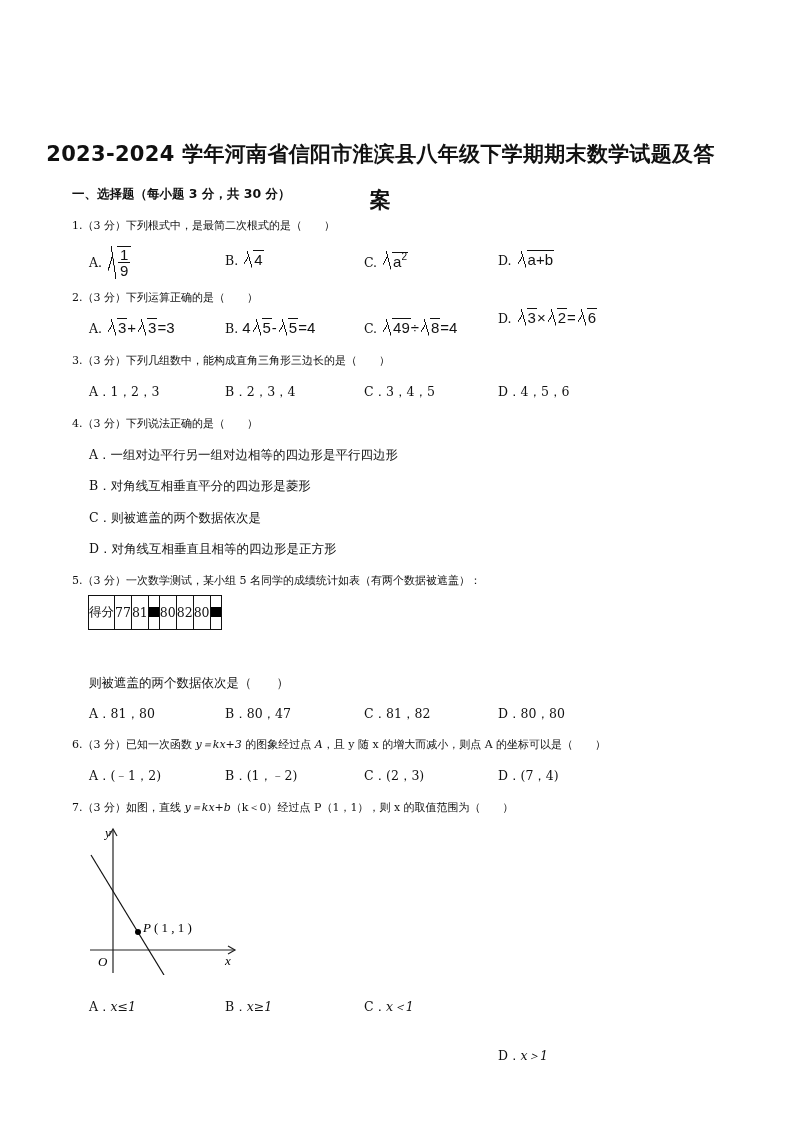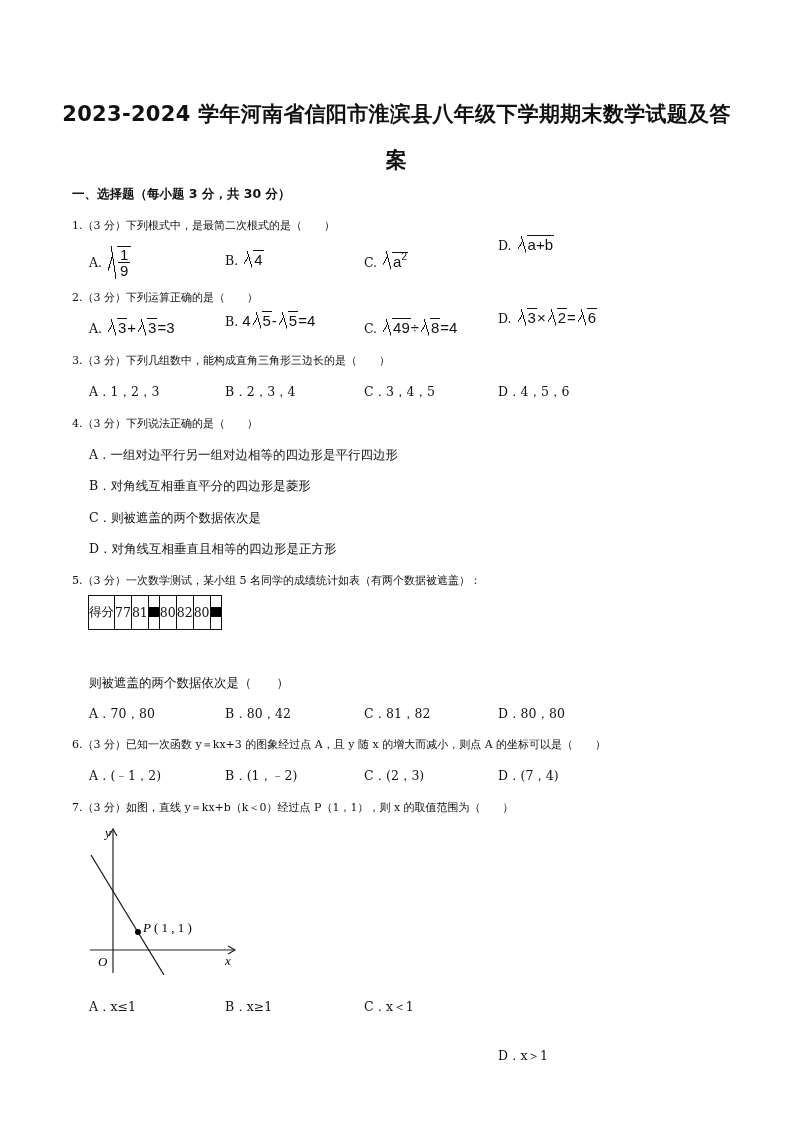--- a/index.html
+++ b/index.html
@@ -2,23 +2,23 @@
 <html><head>
 <meta charset="utf-8">
 <style>
   html, body { margin: 0; padding: 0; background: #ffffff; }
   body {
     width: 793px; height: 1122px; position: relative; overflow: hidden;
     font-family: "DejaVu Serif", "Liberation Serif", serif;
     color: #111;
   }
   .title {
-    position: absolute; left: 60px; width: 673px; text-align: center;
+    position: absolute; left: 44px; width: 673px; text-align: center;
     font-family: "DejaVu Sans", "Liberation Sans", sans-serif;
-    font-weight: bold; font-size: 21px; letter-spacing: 0.3px;
+    font-weight: bold; font-size: 21px; letter-spacing: 0.3px; margin-top: 40px;
   }
   .t1 { top: 100px; }
   .t2 { top: 146px; }
   .section {
     position: absolute; left: 72px; top: 186px;
     font-size: 12.5px; font-weight: bold;
     font-family: "DejaVu Sans", "Liberation Sans", sans-serif;
   }
   .q {
     position: absolute; left: 72px; font-size: 11px; white-space: nowrap;
@@ -35,21 +35,21 @@
     content: ""; position: absolute; left: 0; top: 0; bottom: 0; width: 8px;
     background:
       linear-gradient(to top right, transparent 46%, #111 47%, #111 56%, transparent 57%) 3px 0/5px 100% no-repeat,
       linear-gradient(to bottom right, transparent 44%, #111 45%, #111 58%, transparent 59%) 0 55%/4px 40% no-repeat;
   }
   .sq .rad { border-top: 1px solid #111; padding: 0 1px; }
   .frac { display: inline-flex; flex-direction: column; align-items: center; vertical-align: middle; line-height: 15px; font-size: 15px; }
   .frac .num { border-bottom: 1px solid #111; padding: 0 2px; }
   .sup { font-size: 10px; vertical-align: 7px; }
   .math { font-family: "Liberation Sans", sans-serif; font-size: 15px; }
-  .it { }
+  .it { font-style: italic; }
   table.scores {
     position: absolute; left: 88px; top: 595px; border-collapse: collapse;
     font-size: 12.5px;
   }
   table.scores td {
     border: 1.5px solid #111; text-align: center; height: 33px; padding: 0;
   }
   .blk { display: inline-block; width: 10px; height: 10px; background: #000; }
   svg.graph { position: absolute; left: 80px; top: 825px; }
 </style>
@@ -71,31 +71,31 @@
   </span>
 </div>
 <div class="opt cb" style="top:251px">
   <span>B.</span>
   <span class="sq"><span class="rad">4</span></span>
 </div>
 <div class="opt cc" style="top:251px">
   <span>C.</span>
   <span class="sq"><span class="rad"><span>a</span><span class="sup">2</span></span></span>
 </div>
-<div class="opt cd" style="top:236px">
+<div class="opt cd" style="top:251px">
   <span>D.</span>
   <span class="sq"><span class="rad">a+b</span></span>
 </div>
 
 <div class="q" style="top:290px">2.（3 分）下列运算正确的是（　　）</div>
 <div class="opt ca" style="top:319px">
   <span>A.</span>
   <span class="sq"><span class="rad">3</span></span><span class="math">+</span><span class="sq"><span class="rad">3</span></span><span class="math">=3</span>
 </div>
-<div class="opt cb" style="top:312px">
+<div class="opt cb" style="top:319px">
   <span>B.</span>
   <span class="math">4</span><span class="sq"><span class="rad">5</span></span><span class="math">-</span><span class="sq"><span class="rad">5</span></span><span class="math">=4</span>
 </div>
 <div class="opt cc" style="top:319px">
   <span>C.</span>
   <span class="sq"><span class="rad">49</span></span><span class="math">÷</span><span class="sq"><span class="rad">8</span></span><span class="math">=4</span>
 </div>
 <div class="opt cd" style="top:309px">
   <span>D.</span>
   <span class="sq"><span class="rad">3</span></span><span class="math">×</span><span class="sq"><span class="rad">2</span></span><span class="math">=</span><span class="sq"><span class="rad">6</span></span>
@@ -122,22 +122,22 @@
     <td>81</td>
     <td><span class="blk"></span></td>
     <td>80</td>
     <td>82</td>
     <td>80</td>
     <td><span class="blk"></span></td>
   </tr>
 </tbody>
   </table>
 <div class="opt ca" style="top:675px">则被遮盖的两个数据依次是（　　）</div>
-<div class="opt ca" style="top:706px">A．70，80</div>
-<div class="opt cb" style="top:706px">B．80，42</div>
+<div class="opt ca" style="top:706px">A．81，80</div>
+<div class="opt cb" style="top:706px">B．80，47</div>
 <div class="opt cc" style="top:706px">C．81，82</div>
 <div class="opt cd" style="top:706px">D．80，80</div>
 
 <div class="q" style="top:737px">
   <span>6.（3 分）已知一次函数 </span><span class="it">y＝kx+3</span><span> 的图象经过点 </span><span class="it">A</span><span>，且 y 随 x 的增大而减小，则点 A 的坐标可以是（　　）</span>
 </div>
 <div class="opt ca" style="top:768px">A．(﹣1，2)</div>
 <div class="opt cb" style="top:768px">B．(1，﹣2)</div>
 <div class="opt cc" style="top:768px">C．(2，3)</div>
 <div class="opt cd" style="top:768px">D．(7，4)</div>

